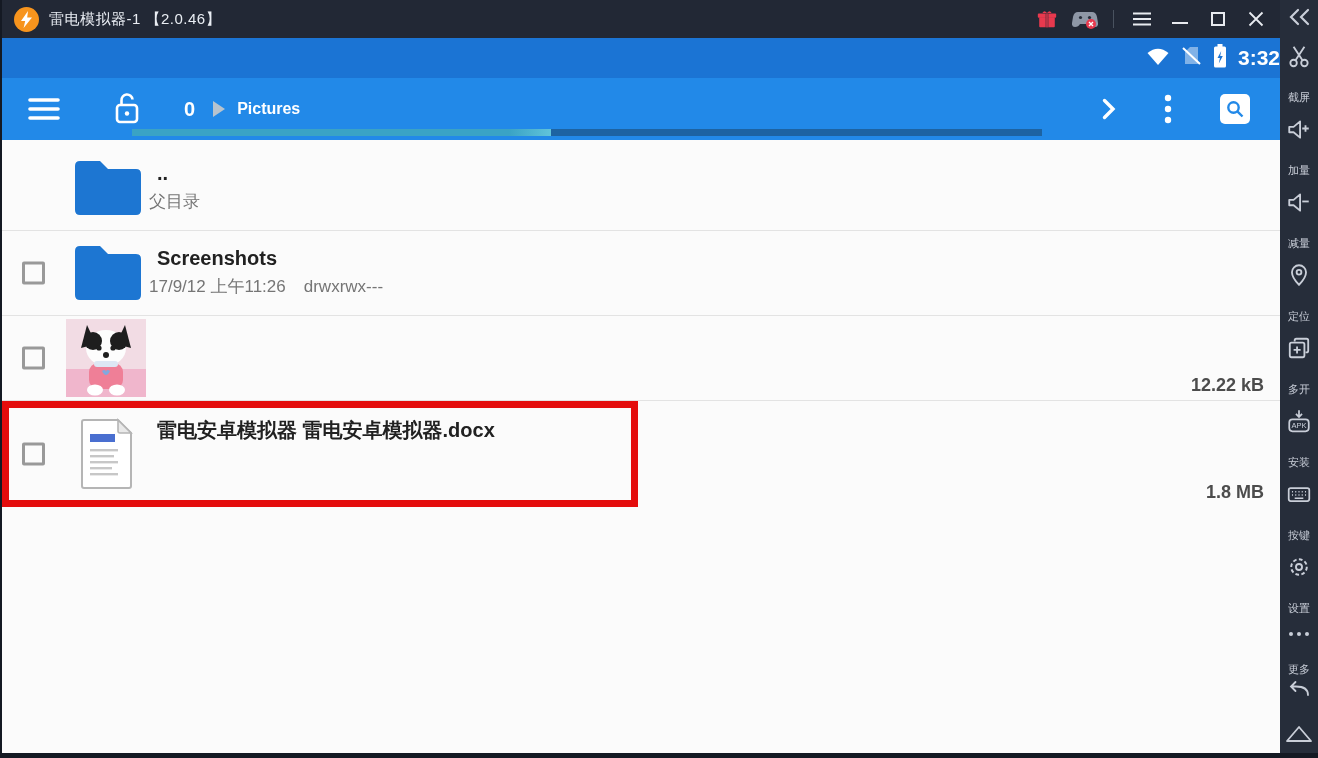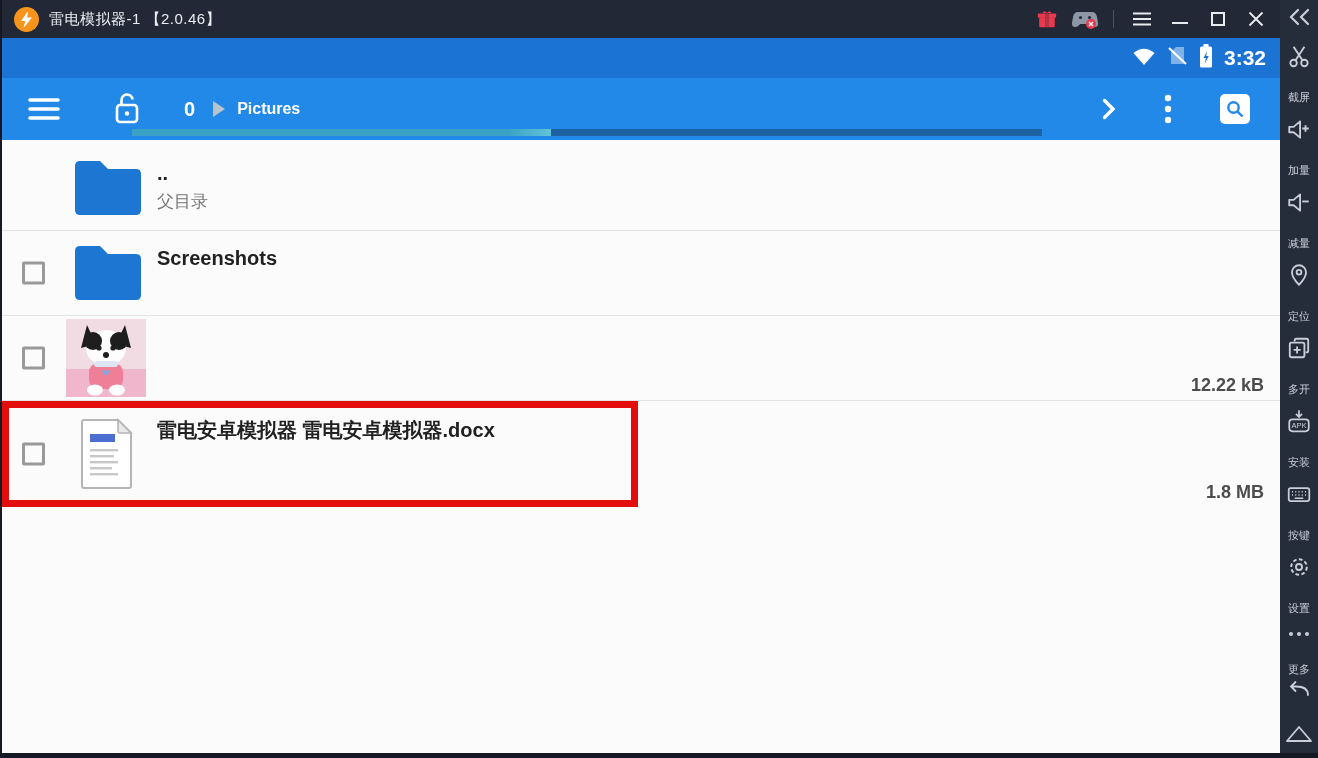--- a/index.html
+++ b/index.html
@@ -10,21 +10,21 @@
 
   
   .titlebar{ height:38px; background:#222835; display:flex; align-items:center; padding:0 8px 0 12px; flex:none; }
   .logo{ width:25px; height:25px; border-radius:50%; background:#f7941d; display:flex; align-items:center; justify-content:center; flex:none; }
   .win-title{ color:#e9edf3; font-size:15px; margin-left:10px; letter-spacing:.5px; }
   .tb-right{ margin-left:auto; display:flex; align-items:center; gap:6px; }
   .tb-btn{ width:32px; height:30px; display:flex; align-items:center; justify-content:center; cursor:pointer; }
   .tb-sep{ width:1px; height:18px; background:#49525f; margin:0 6px; }
 
   
-  .statusbar{ height:40px; background:#1b74d4; display:flex; align-items:center; justify-content:flex-end; gap:11px; padding-right:14px; flex:none; }
+  .statusbar{ height:40px; background:#1b74d4; display:flex; align-items:center; justify-content:flex-end; gap:11px; flex:none; }
   .status-time{ color:#fff; font-size:21px; font-weight:700; }
 
   
   .toolbar{ height:62px; background:#2289e8; position:relative; display:flex; align-items:center; flex:none; }
   .menu-btn{ margin-left:26px; cursor:pointer; }
   .lock-btn{ margin-left:52px; cursor:pointer; }
   .crumb{ display:flex; align-items:center; margin-left:42px; cursor:pointer; }
   .crumb-count{ color:#fff; font-size:20px; font-weight:700; }
   .crumb-arrow{ width:0; height:0; border-left:12px solid #b7c3ce; border-top:8px solid transparent; border-bottom:8px solid transparent; margin:0 12px 0 18px; }
   .crumb-name{ color:#fff; font-size:16px; font-weight:700; }
@@ -34,21 +34,21 @@
   .progress{ position:absolute; left:130px; bottom:4px; width:910px; height:7px; background:#1d63a2; }
   .progress-fill{ height:100%; background:linear-gradient(90deg,#3aa3c5 0%,#3aa3c5 90%,#60c3da 100%); }
 
   
   .filelist{ flex:1; background:#fbfbfb; padding-top:6px; overflow:hidden; }
   .row{ position:relative; height:85px; border-bottom:1px solid #e3e3e3; cursor:pointer; }
   .row.tall{ height:106px; border-bottom:none; }
   .checkbox{ position:absolute; left:20px; top:50%; transform:translateY(-50%); width:23px; height:23px; border:3px solid #999; border-radius:2px; background:transparent; cursor:pointer; }
   .row-icon{ position:absolute; left:64px; top:50%; transform:translateY(-50%); width:80px; height:72px; display:flex; align-items:center; justify-content:center; }
   .row-title{ position:absolute; left:155px; top:16px; font-size:20px; font-weight:700; color:#212121; white-space:nowrap; }
-  .row-meta{ position:absolute; left:155px; bottom:17px; font-size:17px; color:#757575; white-space:nowrap;margin-top:44px; }
+  .row-meta{ position:absolute; left:147px; bottom:17px; font-size:17px; color:#757575; white-space:nowrap;margin-top:44px; }
   .row-meta .perms{ margin-left:18px; }
   .row-size{ position:absolute; right:16px; bottom:4px; font-size:18px; font-weight:700; color:#4c4c4c; }
   .red-outline{ position:absolute; left:0; top:0; width:636px; height:100%; border:7px solid #e40d0d; pointer-events:none; z-index:5; }
 
   
   .sidebar{ width:38px; background:#262d3a; display:flex; flex-direction:column; align-items:center; padding:8px 0 10px; flex:none; }
   .collapse-btn{ height:30px; display:flex; align-items:center; justify-content:center; cursor:pointer; margin-bottom:4px; }
   .side-item{ display:flex; flex-direction:column; align-items:center; gap:18px; margin-top:13px; cursor:pointer; }
   .side-label{ color:#c9ced8; font-size:11px; line-height:12px; white-space:nowrap; }
   .side-nav{ margin-top:auto; display:flex; flex-direction:column; align-items:center; gap:20px; }
@@ -188,20 +188,23 @@
       </div>
 
       <div class="row">
         <div class="checkbox"></div>
         <div class="row-icon">
           <svg width="78" height="66" viewBox="0 0 78 66">
             <path d="M8 11 q0-5 5-5 h20 l8 8 h28 q5 0 5 5 v36 q0 5-5 5 H13 q-5 0-5-5 z" fill="#1d76d2"></path>
           </svg>
         </div>
         <div class="row-title">Screenshots</div>
+        <div class="row-meta">
+          <span>17/9/12 上午11:26</span><span class="perms">drwxrwx---</span>
+        </div>
       </div>
 
       <div class="row">
         <div class="checkbox"></div>
         <div class="row-icon">
           <svg width="80" height="78" viewBox="0 0 80 78">
             <rect width="80" height="78" fill="#f2dce4"></rect>
             <rect y="50" width="80" height="28" fill="#f0b6cc"></rect>
             <path d="M21 6 L30 25 L15 29 Z" fill="#1e1e1e"></path>
             <path d="M59 6 L50 25 L65 29 Z" fill="#1e1e1e"></path>

